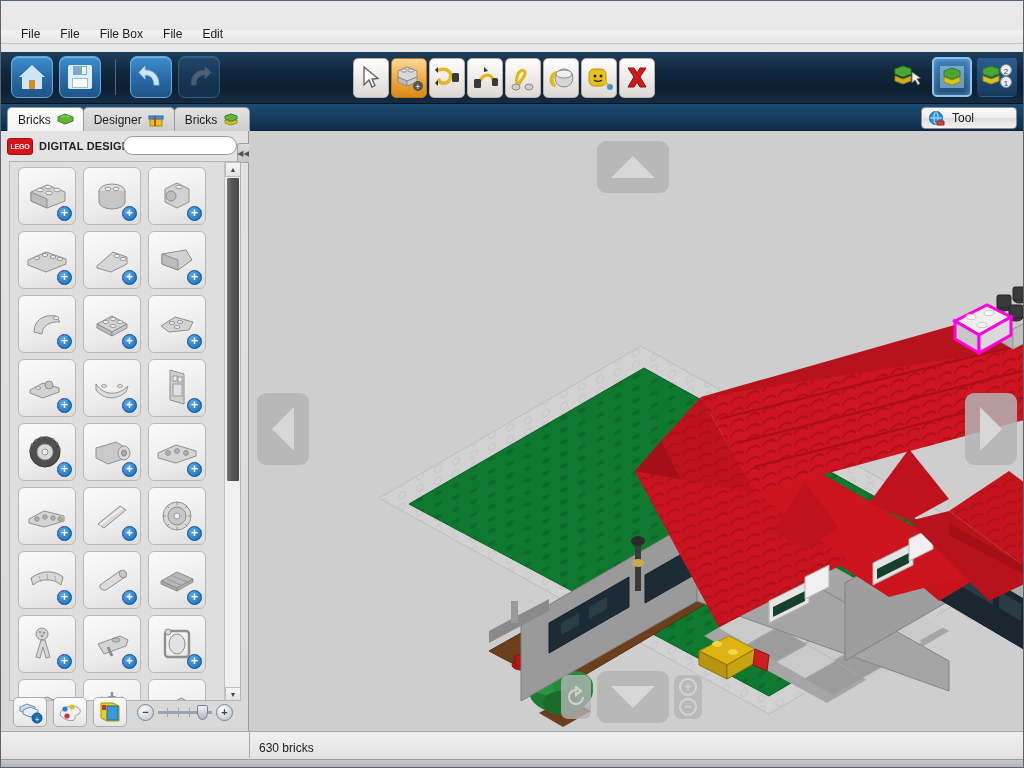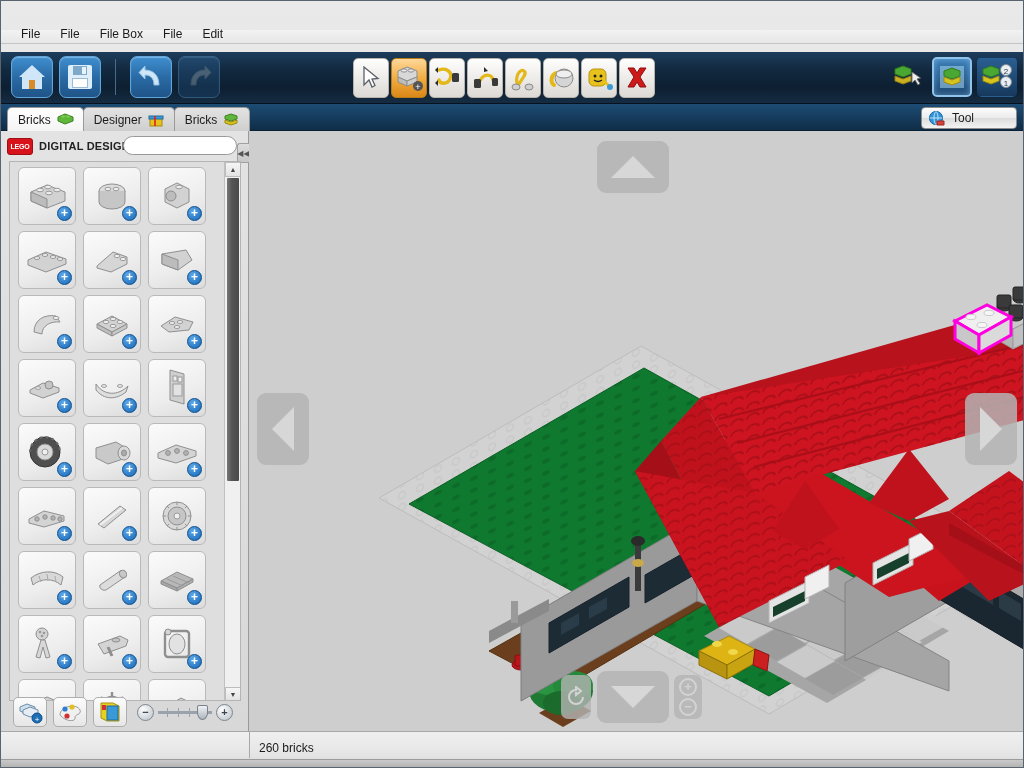--- a/index.html
+++ b/index.html
@@ -1045,17 +1045,17 @@
       </svg>
     </div>
     <div class="nav-zoom">
       <div class="zcirc">+</div>
       <div class="zcirc">−</div>
     </div>
   </div>
 
   <div class="statusbar">
     <div class="status-divider"></div>
-    <div class="status-text">260 bricks</div>
+    <div class="status-text">630 bricks</div>
     <div class="status-bottom"></div>
   </div>
 
 </div>
 
 </body></html>

